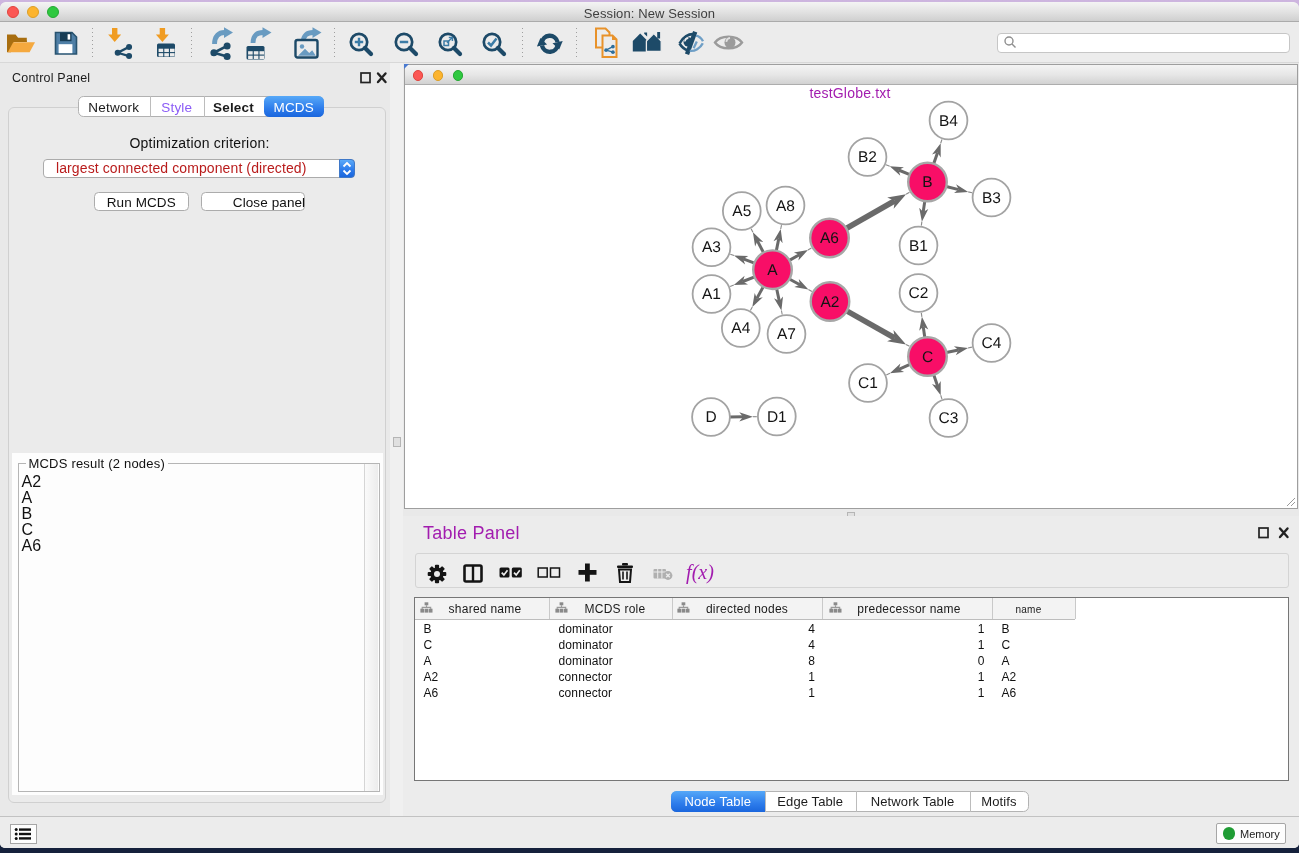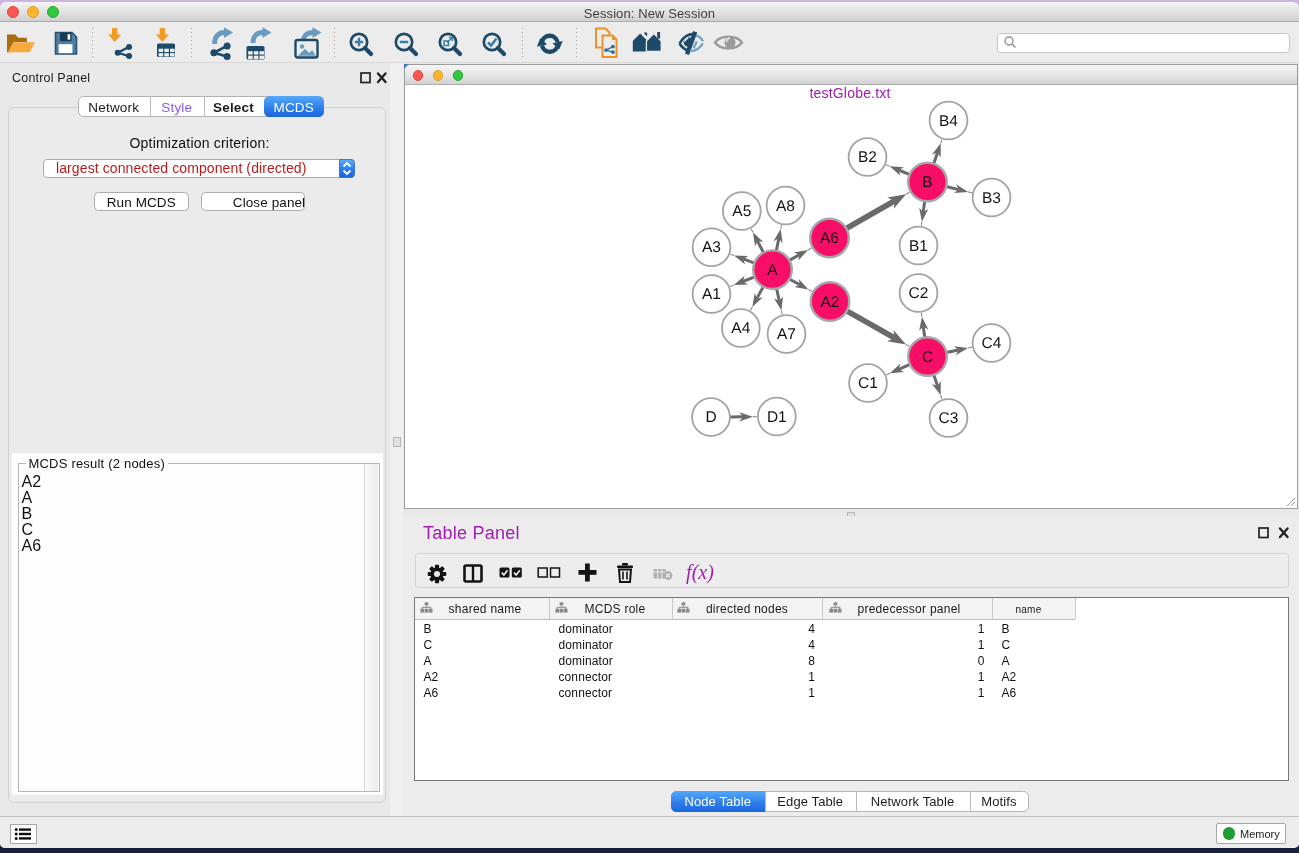--- a/index.html
+++ b/index.html
@@ -372,21 +372,21 @@
 <div class="" style="left:414px;top:594.5px;width:874.5px;height:184px;background:#fff;border:1px solid #767676;"></div>
 <div class="" style="left:415px;top:595.5px;width:660px;height:22px;background:#f3f3f3;border-bottom:1px solid #bdbdbd;"></div>
 <div class="" style="left:549px;top:596px;width:1px;height:21px;background:#c9c9c9;"></div>
 <div class="" style="left:671.8px;top:596px;width:1px;height:21px;background:#c9c9c9;"></div>
 <div class="" style="left:822px;top:596px;width:1px;height:21px;background:#c9c9c9;"></div>
 <div class="" style="left:992px;top:596px;width:1px;height:21px;background:#c9c9c9;"></div>
 <div class="" style="left:1075px;top:596px;width:1px;height:21px;background:#c9c9c9;"></div>
 <div style="position:absolute;left:485px;top:606.5px;transform:translate(-50%,-50%);font-family:'Liberation Sans',sans-serif;font-size:12px;color:#1a1a1a;font-weight:normal;letter-spacing:0.25px;white-space:nowrap;">shared name</div>
 <div style="position:absolute;left:615px;top:606.5px;transform:translate(-50%,-50%);font-family:'Liberation Sans',sans-serif;font-size:12px;color:#1a1a1a;font-weight:normal;letter-spacing:0.25px;white-space:nowrap;text-align:right;">MCDS role</div>
 <div style="position:absolute;left:747px;top:606.5px;transform:translate(-50%,-50%);font-family:'Liberation Sans',sans-serif;font-size:12px;color:#1a1a1a;font-weight:normal;letter-spacing:0.25px;white-space:nowrap;">directed nodes</div>
-<div style="position:absolute;left:909px;top:606.5px;transform:translate(-50%,-50%);font-family:'Liberation Sans',sans-serif;font-size:12px;color:#1a1a1a;font-weight:normal;letter-spacing:0.25px;white-space:nowrap;">predecessor panel</div>
+<div style="position:absolute;left:909px;top:606.5px;transform:translate(-50%,-50%);font-family:'Liberation Sans',sans-serif;font-size:12px;color:#1a1a1a;font-weight:normal;letter-spacing:0.25px;white-space:nowrap;">predecessor name</div>
 <div style="position:absolute;left:1028.5px;top:606.5px;transform:translate(-50%,-50%);font-family:'Liberation Sans',sans-serif;font-size:10px;color:#1a1a1a;font-weight:normal;letter-spacing:0.25px;white-space:nowrap;">name</div>
 <svg style="left:420px;top:600.3px" width="13" height="11" viewBox="0 0 13 11">
 <g fill="#8a8a8a">
         <rect x="4.6" y="0.3" width="3.7" height="3"></rect>
         <rect x="0.4" y="6.7" width="3.7" height="3.9"></rect>
         <rect x="4.6" y="6.7" width="3.7" height="3.9"></rect>
         <rect x="8.8" y="6.7" width="3.7" height="3.9"></rect>
       </g>
 <g stroke="#9a9a9a" stroke-width="1.1" fill="none">
         <path d="M6.5 3.3 V5.4 M2.2 7 V5.4 H10.7 V7"></path>

